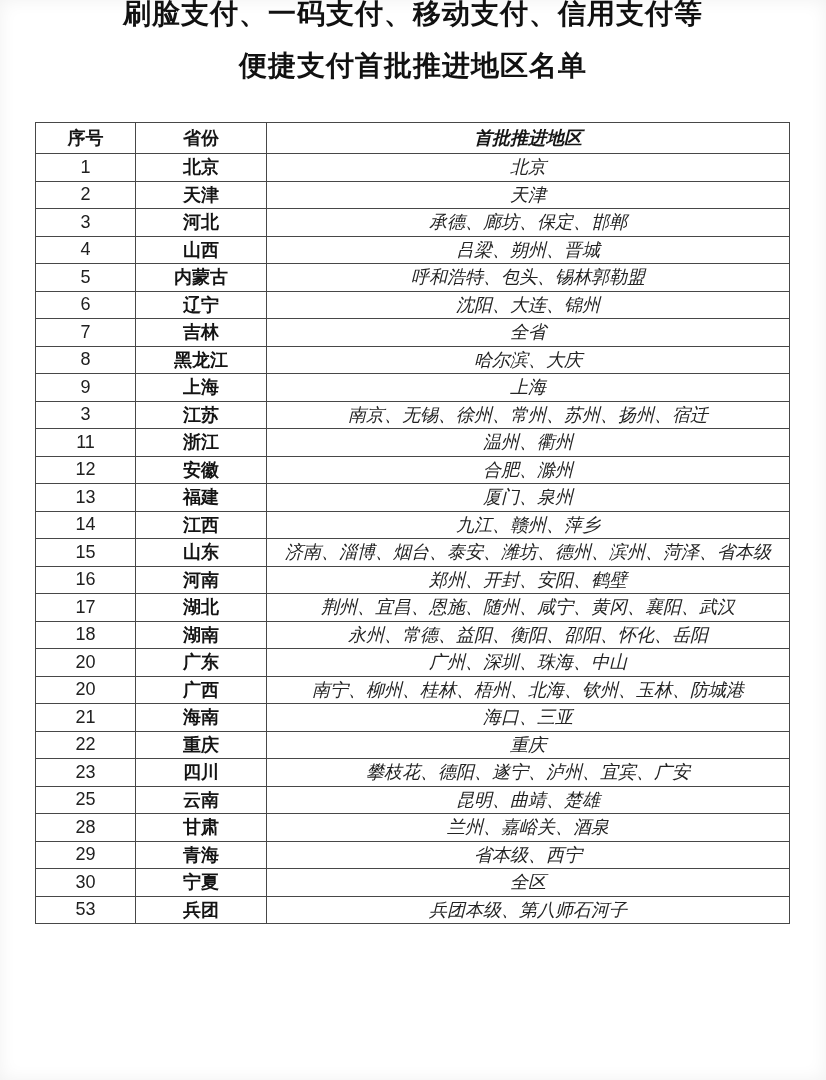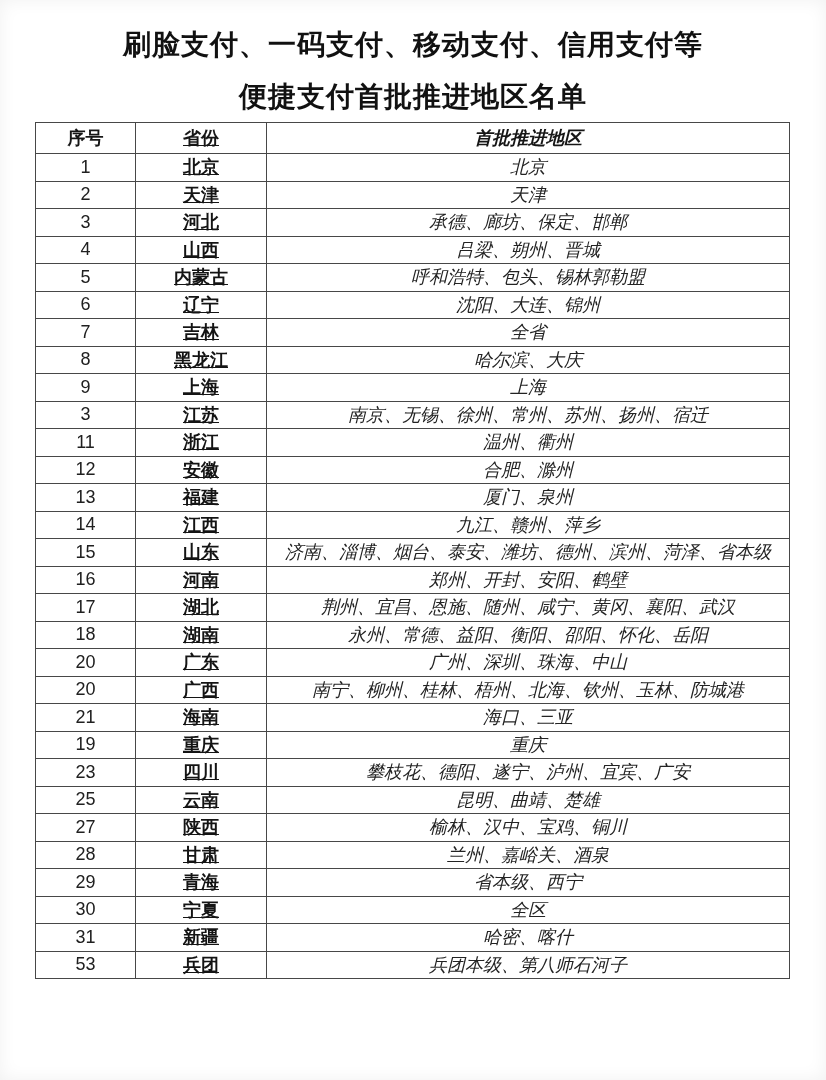--- a/index.html
+++ b/index.html
@@ -20,21 +20,21 @@
   }
   .title {
     text-align: center;
     font-family: "Liberation Serif", "DejaVu Serif", serif;
     font-weight: bold;
     font-size: 28px;
     color: #111111;
     letter-spacing: 1px;
     line-height: 1;
   }
-  .title-line1 { padding-top: 31px; }
+  .title-line1 { }
   .title-line2 { padding-top: 24px; }
 
   table.region-table {
     position: absolute;
     left: 35px;
     top: 122px;
     width: 755px;
     border-collapse: collapse;
     table-layout: fixed;
   }
@@ -52,21 +52,21 @@
     font-size: 18px;
     font-weight: bold;
     font-family: "Liberation Sans", "DejaVu Sans", sans-serif;
     color: #161616;
   }
   .region-table td {
     height: 26.5px;
     font-size: 18px;
   }
   .col-no { width: 100px; }
-  .col-province { width: 131px; text-decoration: underline; }
+  .col-province { width: 131px; }
   .col-regions { width: auto; font-style: italic; }
   td.col-no {
     font-family: "Liberation Sans", "DejaVu Sans", sans-serif;
     color: #202020;
   }
   td.col-province {
     font-weight: bold;
     font-family: "Liberation Sans", "DejaVu Sans", sans-serif;
     color: #141414;
   }
@@ -195,59 +195,49 @@
           <td class="col-no">20</td>
           <td class="col-province">广西</td>
           <td class="col-regions">南宁、柳州、桂林、梧州、北海、钦州、玉林、防城港</td>
         </tr>
         <tr>
           <td class="col-no">21</td>
           <td class="col-province">海南</td>
           <td class="col-regions">海口、三亚</td>
         </tr>
         <tr>
-          <td class="col-no">19</td>
+          <td class="col-no">22</td>
           <td class="col-province">重庆</td>
           <td class="col-regions">重庆</td>
         </tr>
         <tr>
           <td class="col-no">23</td>
           <td class="col-province">四川</td>
           <td class="col-regions">攀枝花、德阳、遂宁、泸州、宜宾、广安</td>
         </tr>
         <tr>
           <td class="col-no">25</td>
           <td class="col-province">云南</td>
           <td class="col-regions">昆明、曲靖、楚雄</td>
         </tr>
         <tr>
-          <td class="col-no">27</td>
-          <td class="col-province">陕西</td>
-          <td class="col-regions">榆林、汉中、宝鸡、铜川</td>
-        </tr>
-        <tr>
           <td class="col-no">28</td>
           <td class="col-province">甘肃</td>
           <td class="col-regions">兰州、嘉峪关、酒泉</td>
         </tr>
         <tr>
           <td class="col-no">29</td>
           <td class="col-province">青海</td>
           <td class="col-regions">省本级、西宁</td>
         </tr>
         <tr>
           <td class="col-no">30</td>
           <td class="col-province">宁夏</td>
           <td class="col-regions">全区</td>
         </tr>
         <tr>
-          <td class="col-no">31</td>
-          <td class="col-province">新疆</td>
-          <td class="col-regions">哈密、喀什</td>
-        </tr>
-        <tr>
           <td class="col-no">53</td>
           <td class="col-province">兵团</td>
           <td class="col-regions">兵团本级、第八师石河子</td>
         </tr>
       </tbody>
   </table>
 </div>
 
 </body></html>

